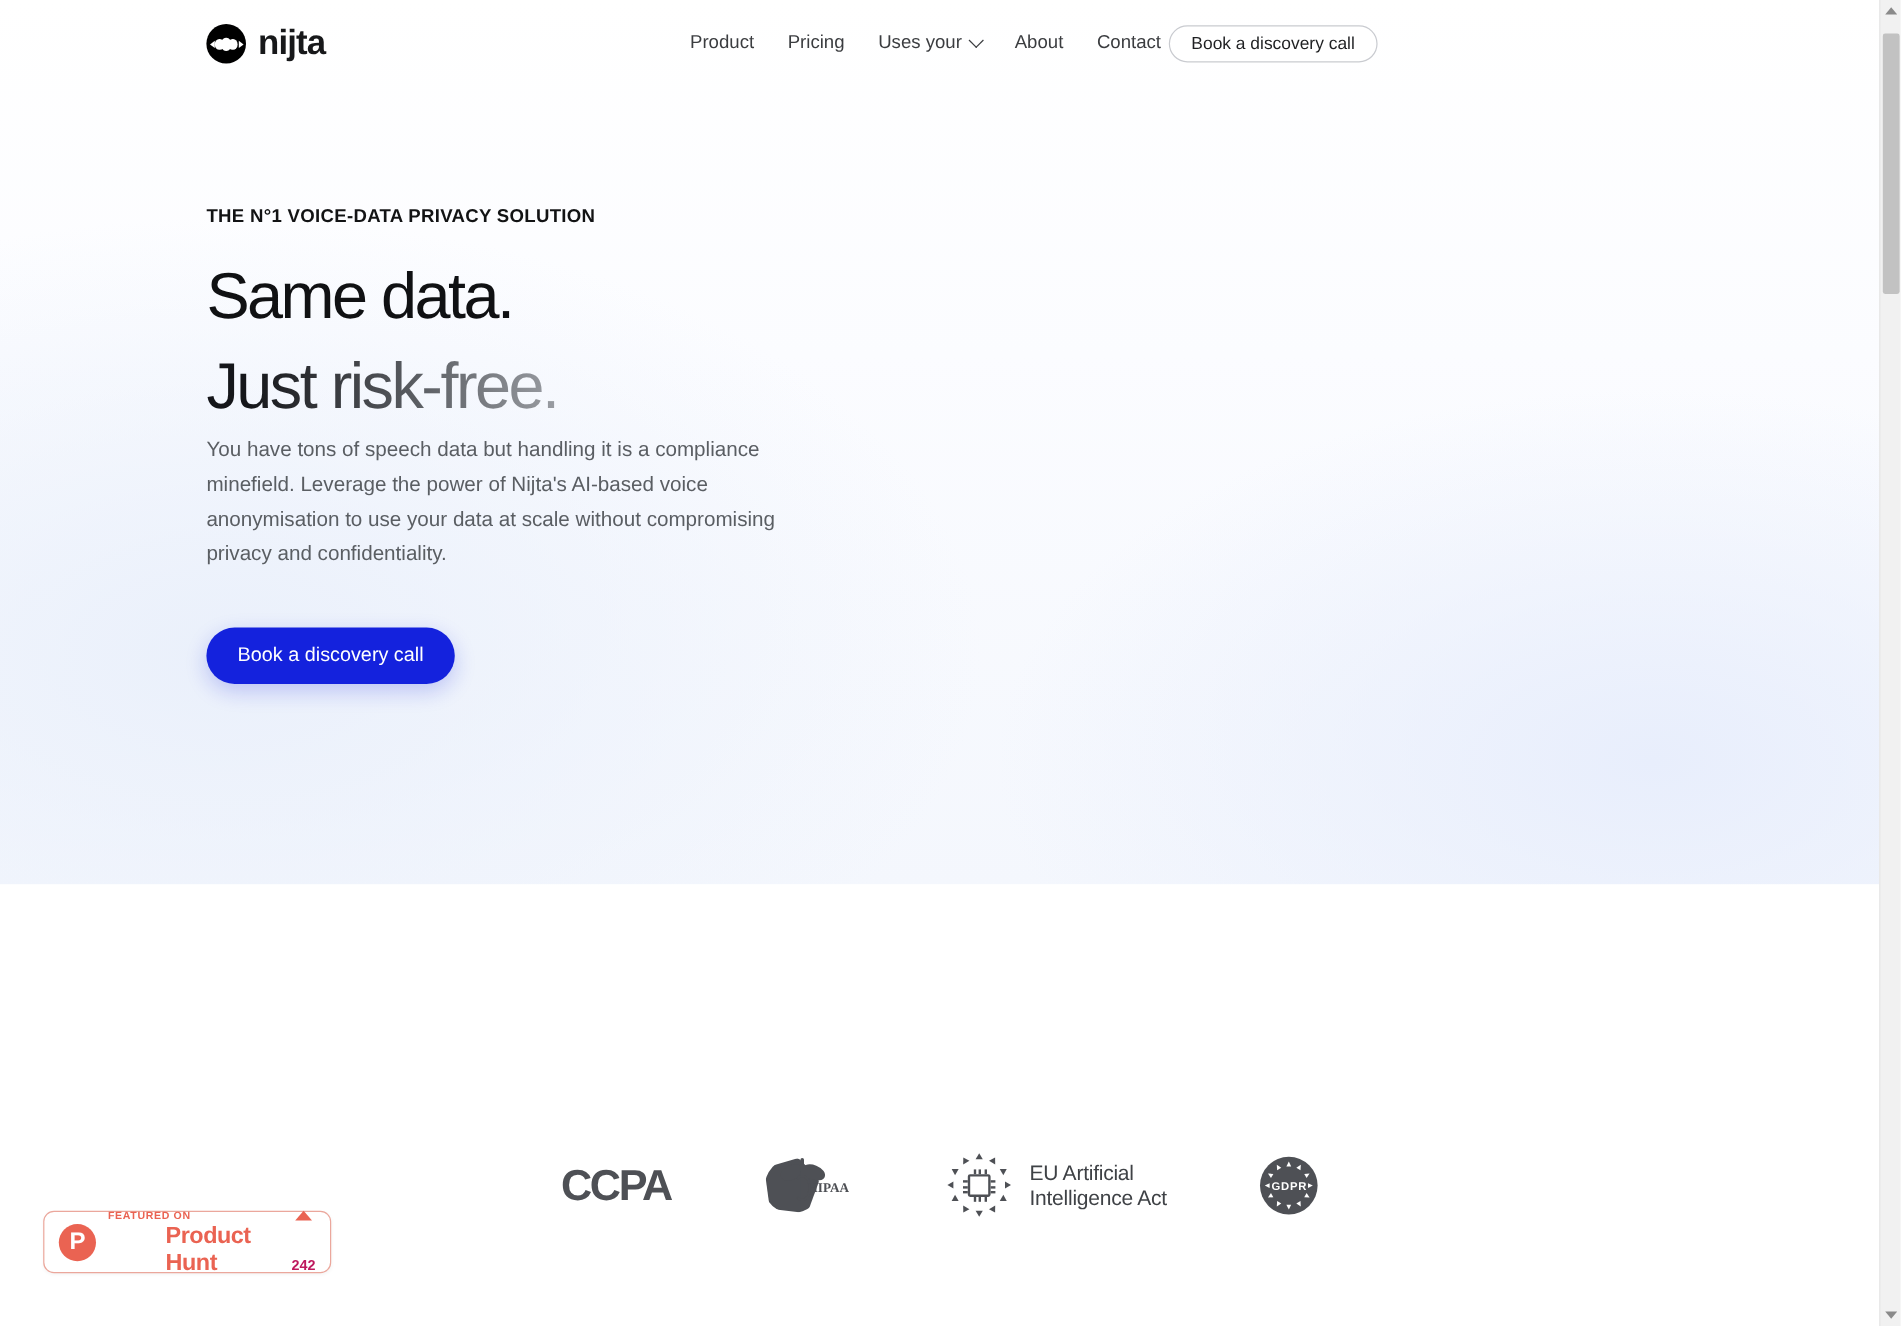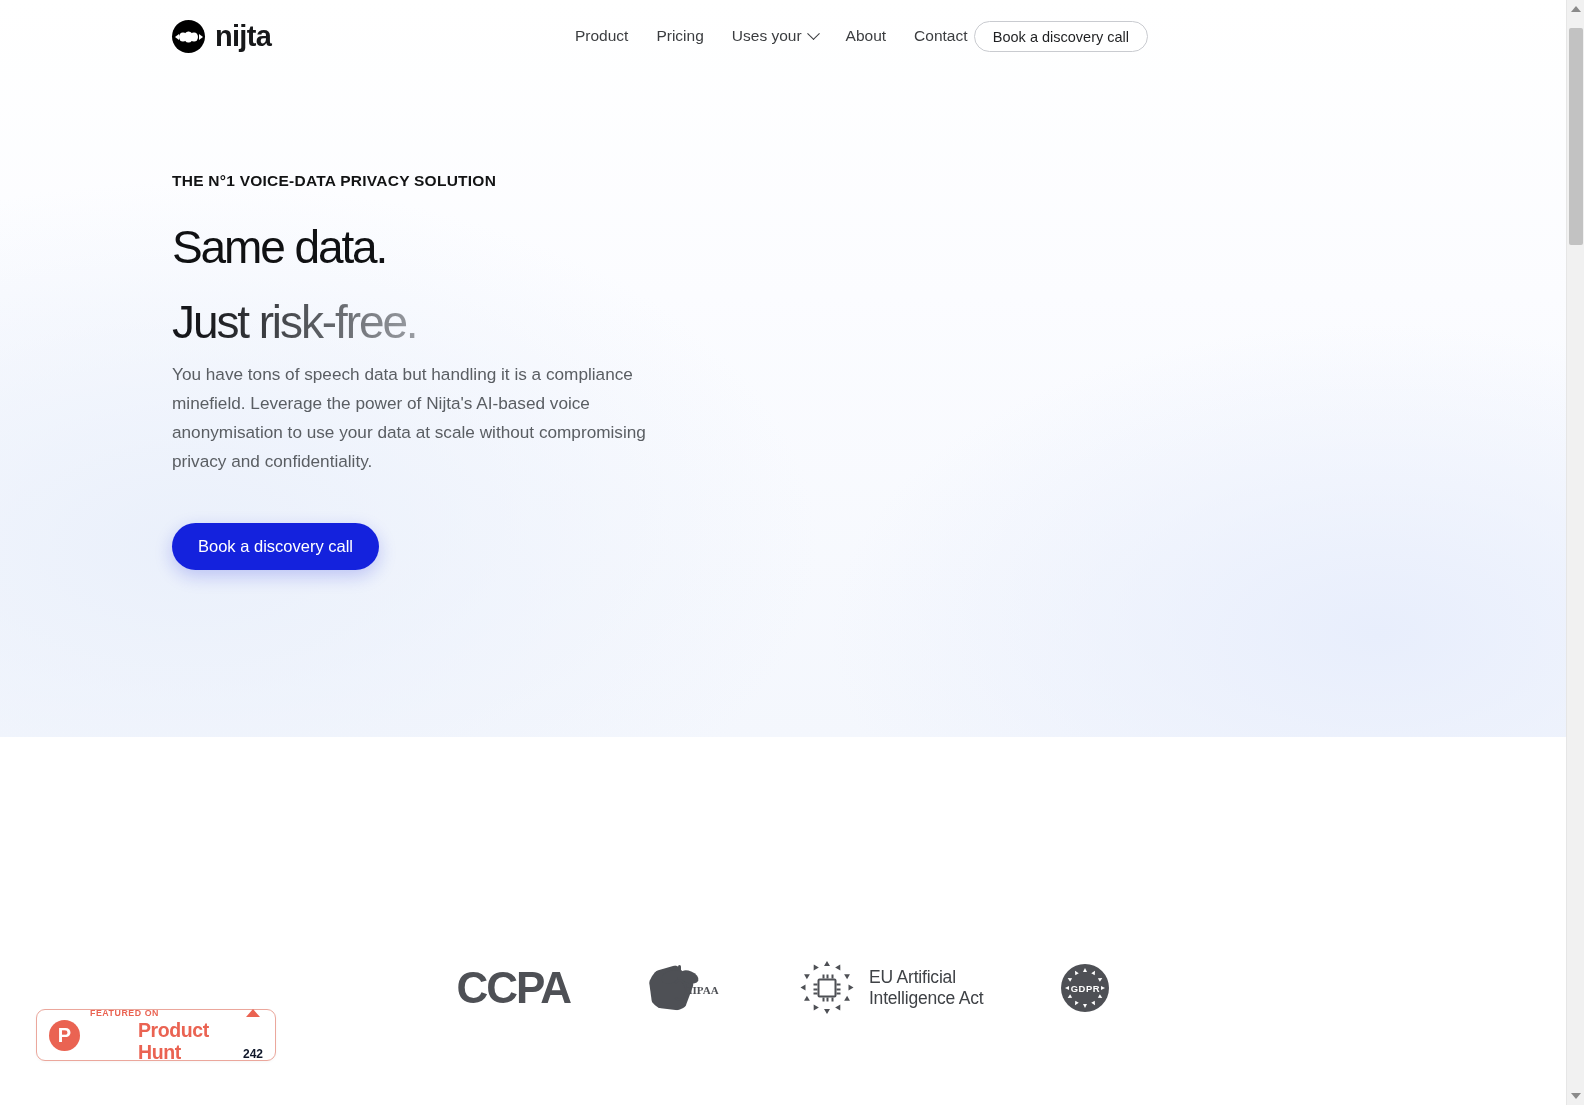--- a/index.html
+++ b/index.html
@@ -130,21 +130,21 @@
     width: 560px;
   }
   .eyebrow {
     font-size: 15.5px;
     font-weight: 700;
     letter-spacing: 0.25px;
     color: #121314;
     margin-bottom: 20px;
   }
   .headline {
-    font-size: 46px;
+    font-size: 54px;
     line-height: 75px;
     font-weight: 400;
     letter-spacing: -2.1px;
     color: #101113;
   }
   .headline .l2 {
     background: linear-gradient(90deg, #15161a 12%, #5e6166 62%, #9a9da3 100%);
     -webkit-background-clip: text;
     background-clip: text;
     color: transparent;
@@ -271,21 +271,21 @@
     position: absolute;
     left: 0; right: 0; top: 222px;
     display: flex;
     align-items: center;
     justify-content: center;
     gap: 78px;
   }
   .logo-item { display: flex; align-items: center; }
 
   .ccpa {
-    font-size: 44px;
+    font-size: 36px;
     font-weight: 700;
     letter-spacing: -2px;
     color: #4e5055;
     font-family: "Liberation Sans", sans-serif;
   }
 
   .hipaa { position: relative; width: 72px; height: 54px; }
   .hipaa .blob {
     position: absolute; left: 0; top: 4px;
     width: 46px; height: 46px;
@@ -432,21 +432,21 @@
   .ph-vote .tri {
     width: 0; height: 0;
     border-left: 7px solid transparent;
     border-right: 7px solid transparent;
     border-bottom: 8px solid #ea6352;
     margin-bottom: 2px;
   }
   .ph-count {
     font-size: 12px;
     font-weight: 700;
-    color: #0f172a;
+    color: #be185d;
     margin-top: 28px;
   }
 
   
   .scrollbar {
     position: absolute;
     right: 0; top: 0;
     width: 18px; height: 1105px;
     background: #f1f1f1;
     border-left: 1px solid #e6e6e6;

